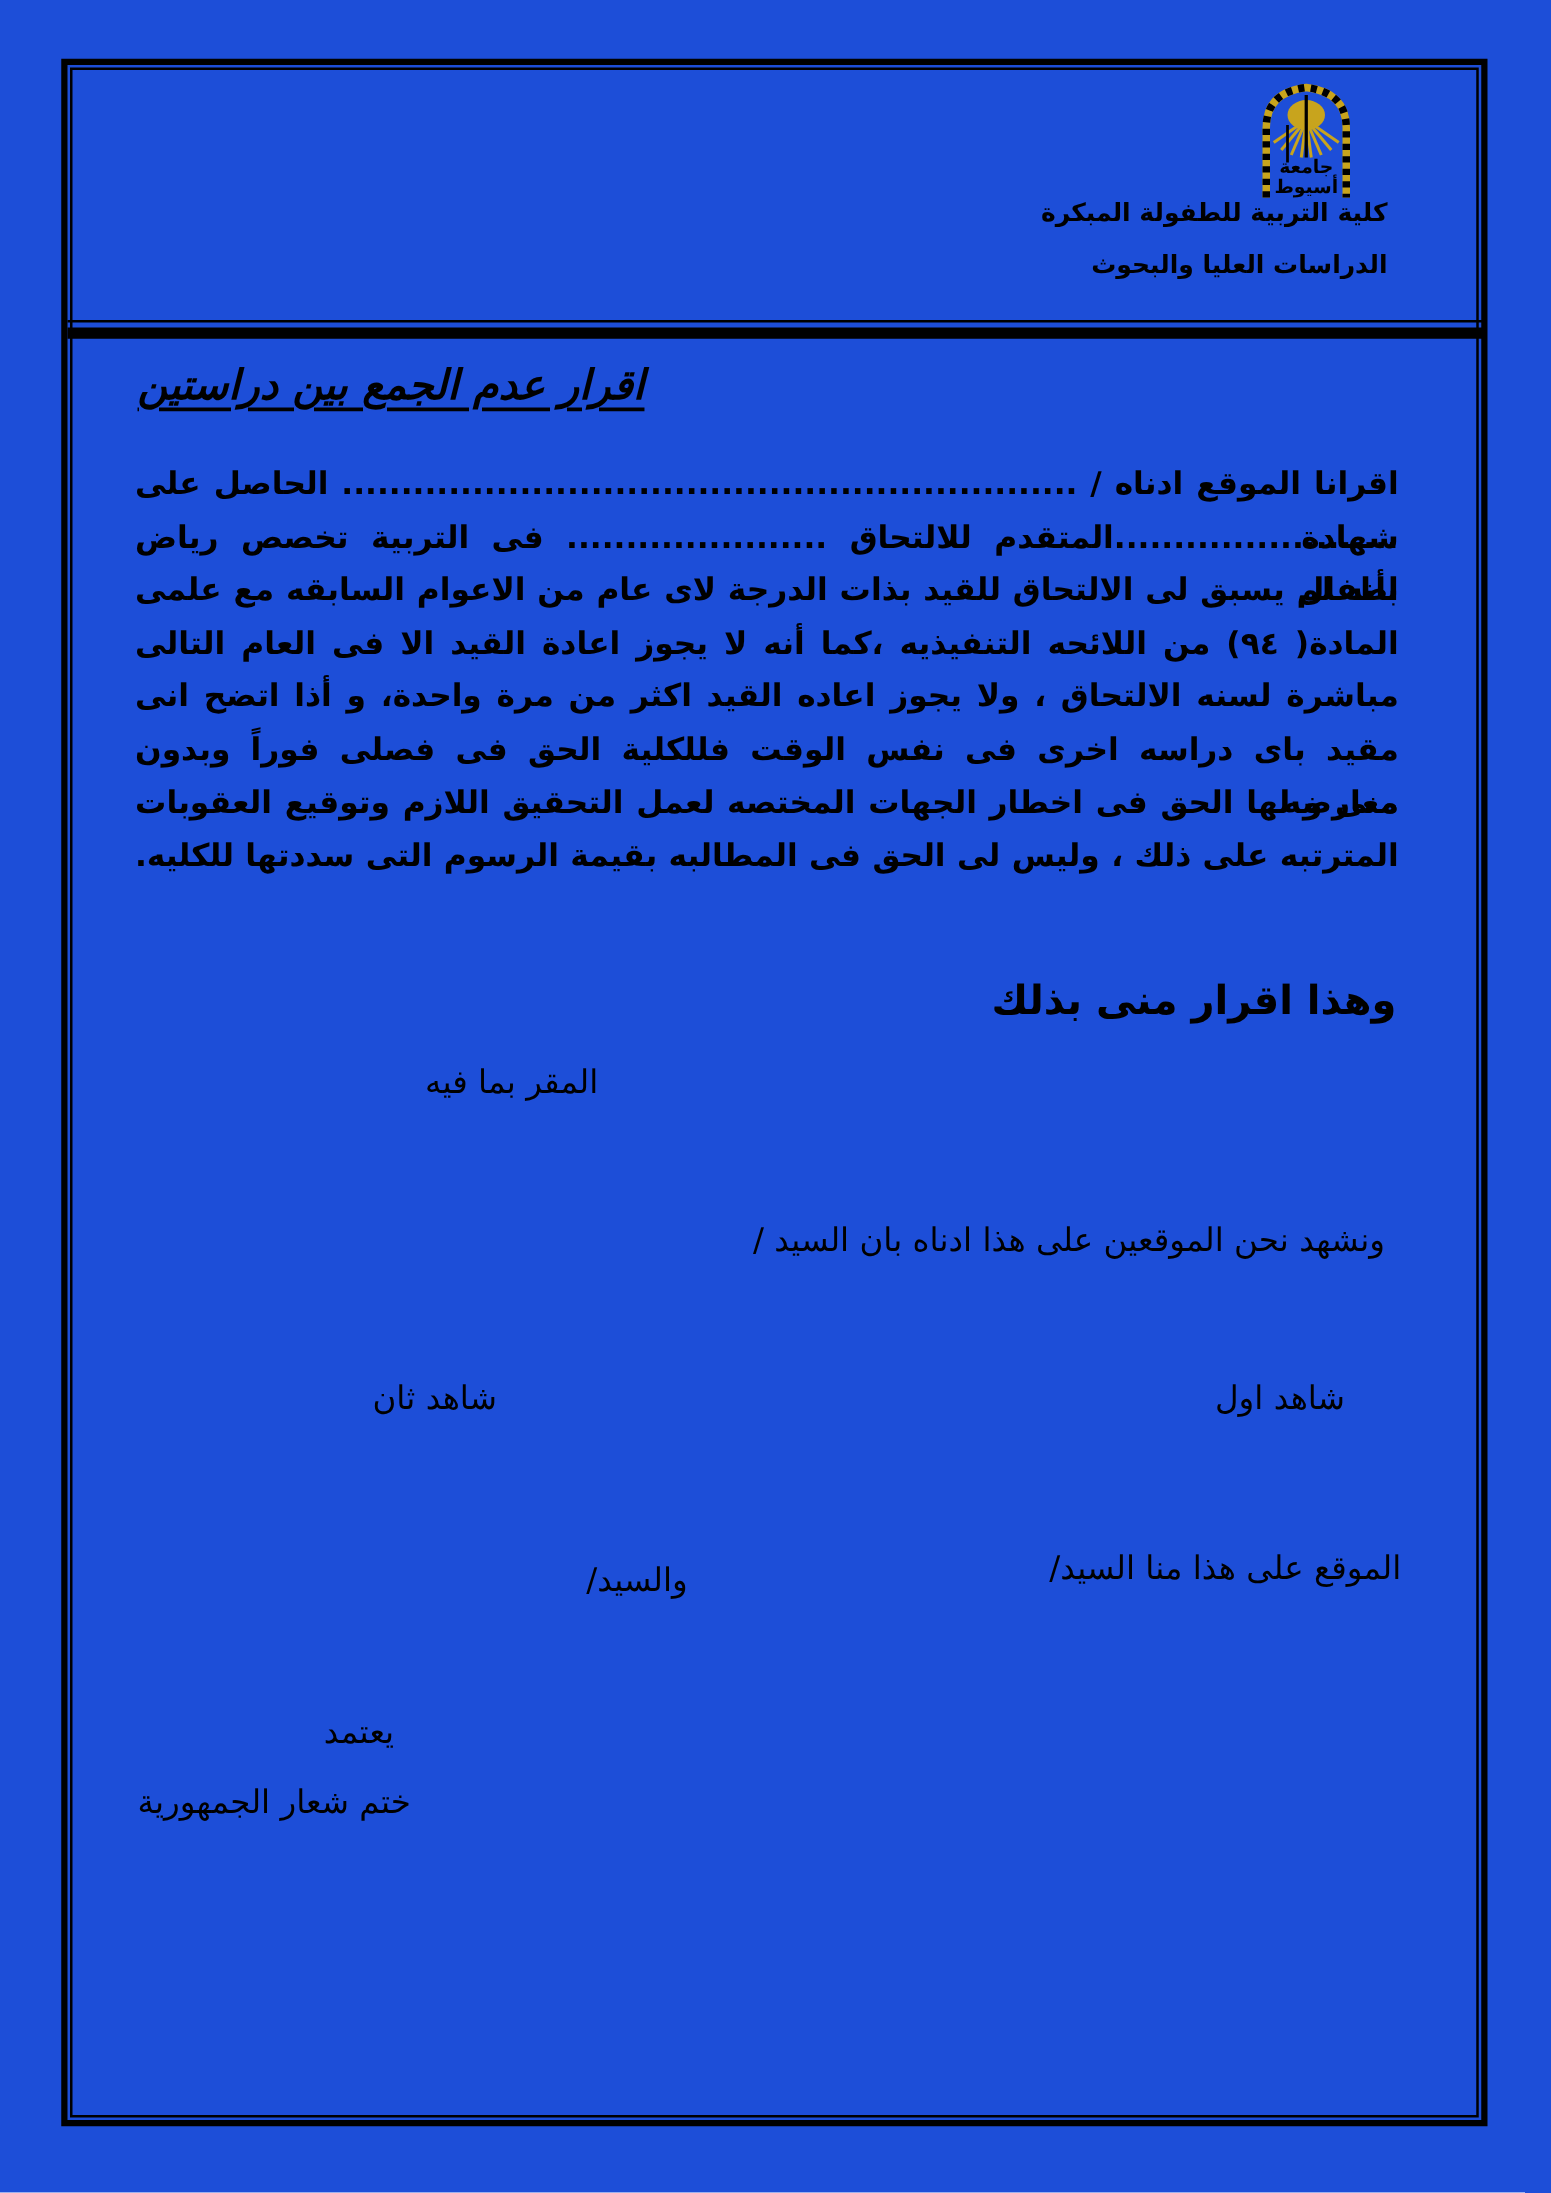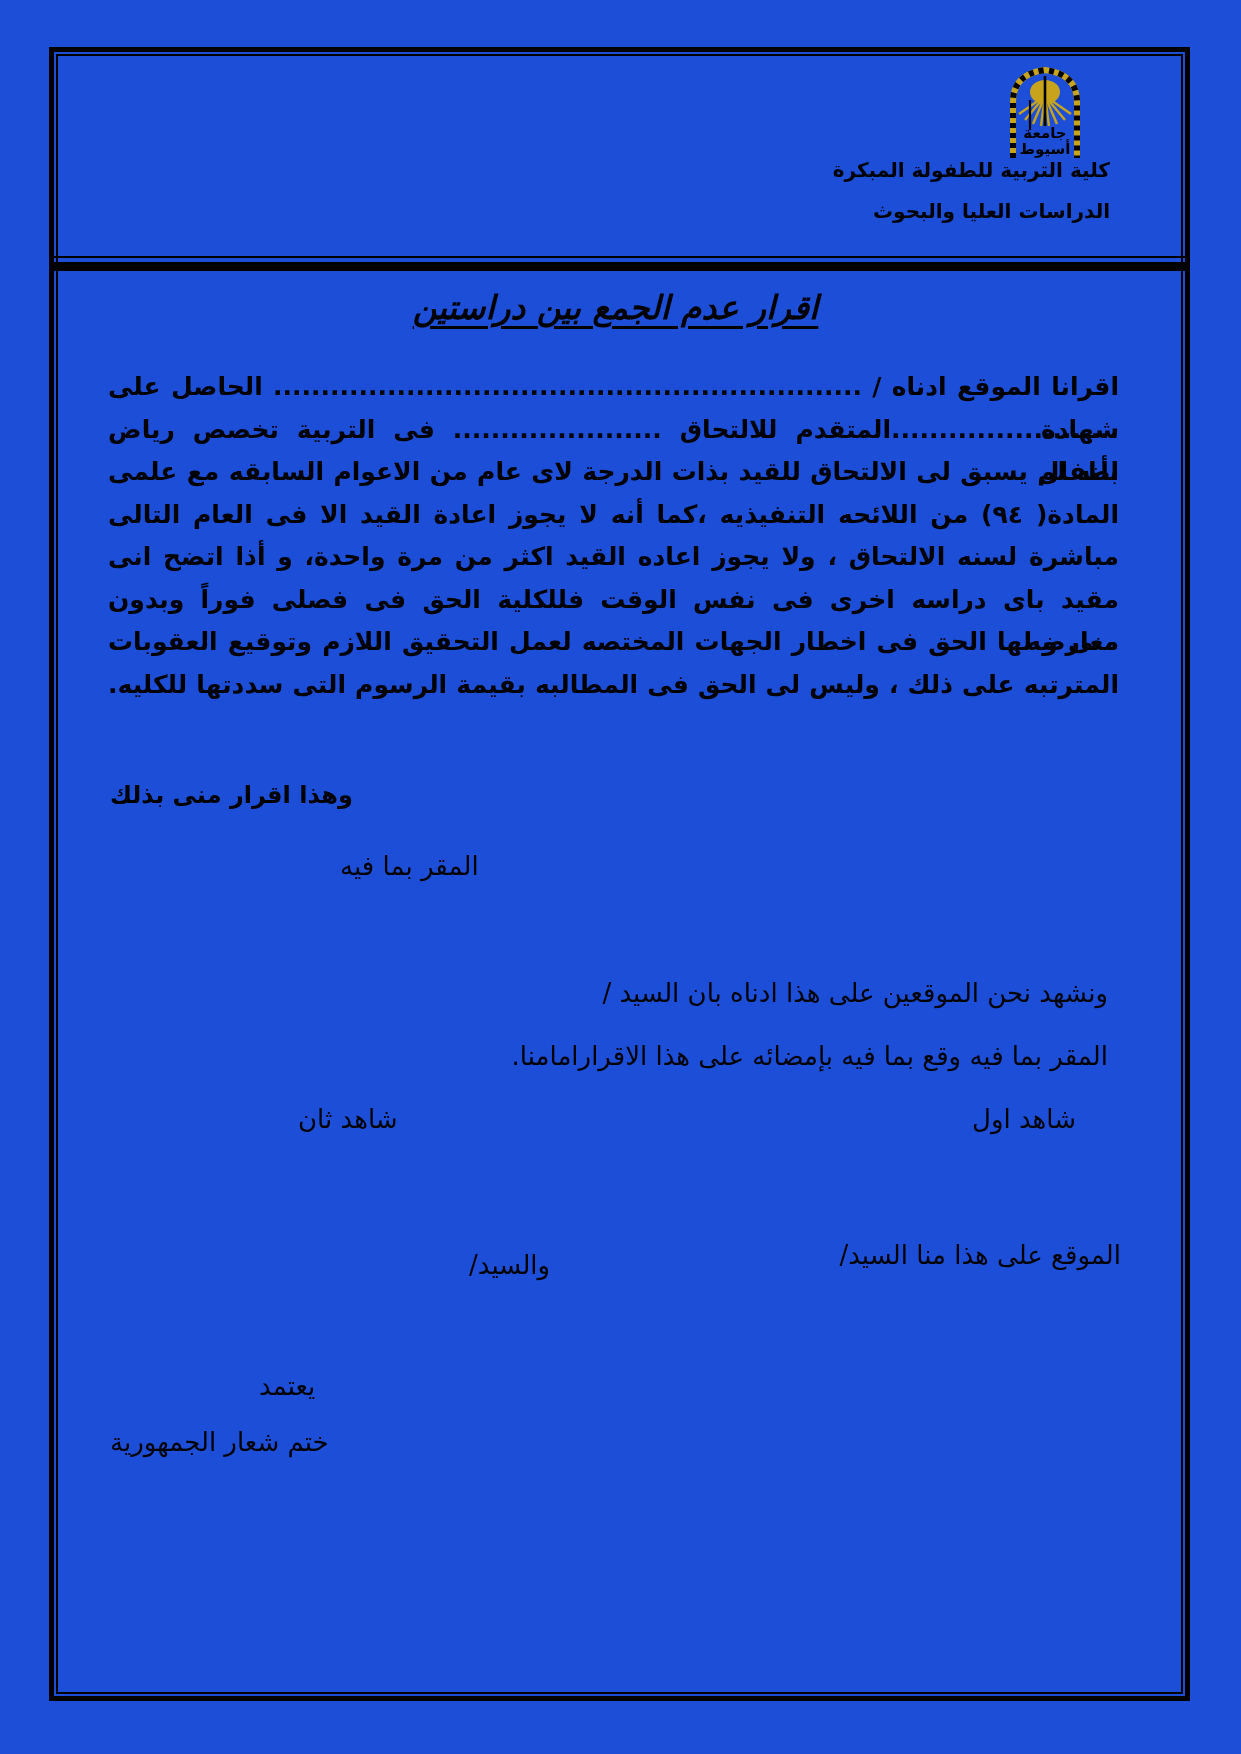--- a/index.html
+++ b/index.html
@@ -21,41 +21,41 @@
     border:2px solid #000;
   }
   .logo{position:absolute;left:1003px;top:64px;width:84px;height:98px;}
   .hdr-line{position:absolute;right:131px;text-align:center;font-weight:bold;font-size:20px;white-space:nowrap;}
   .hdr-1{top:158px;}
   .hdr-2{top:199px;}
   .sep-thin{position:absolute;left:54px;right:54px;top:256px;height:2px;background:#000;}
   .sep-thick{position:absolute;left:54px;right:54px;top:262px;height:9px;background:#000;}
   .title{
     position:absolute;left:110px;right:120px;top:288px;
-    text-align:center;font-size:33px;font-weight:bold;font-style:italic;
+    text-align:left;font-size:33px;font-weight:bold;font-style:italic;
   }
   .title span{
     text-decoration:underline;
     text-decoration-thickness:3px;
     text-underline-offset:7px;
   }
   .body-block{
     position:absolute;right:122px;left:108px;top:366px;
     font-size:25px;font-weight:bold;
   }
   .body-line{
     text-align:justify;
     text-align-last:justify;
     line-height:42.5px;
     height:42.5px;
     overflow:visible;
   }
   .center-decl{
     position:absolute;left:110px;right:124px;top:781px;
-    text-align:left;font-size:24px;font-weight:bold;
+    text-align:right;font-size:32px;font-weight:bold;
   }
   .txt{position:absolute;font-size:26px;white-space:nowrap;}
   .muqir{left:340px;top:851px;}
   .witness-intro{right:133px;top:978px;}
   .witness-confirm{right:133px;top:1041px;}
   .witness-1{left:972px;top:1104px;}
   .witness-2{left:298px;top:1104px;}
   .sign-right{right:120px;top:1240px;}
   .sign-left{left:469px;top:1240px;margin-top:10px;}
   .sign-emps{right:120px;top:1296px;}
@@ -115,21 +115,20 @@
     <div class="body-line">مقيد باى دراسه اخرى فى نفس الوقت فللكلية الحق فى فصلى فوراً وبدون معارضه</div>
     <div class="body-line">منى و لها الحق فى اخطار الجهات المختصه لعمل التحقيق اللازم وتوقيع العقوبات</div>
     <div class="body-line">المترتبه على ذلك ، وليس لى الحق فى المطالبه بقيمة الرسوم التى سددتها للكليه.</div>
   </div>
 
   <div class="center-decl">وهذا اقرار منى بذلك</div>
 
   <div class="txt muqir">المقر بما فيه</div>
 
   <div class="txt witness-intro">ونشهد نحن الموقعين على هذا ادناه بان السيد /</div>
-  <div class="txt witness-confirm">المقر بما فيه وقع بما فيه بإمضائه على هذا الاقرارامامنا.</div>
   <div class="txt witness-1">شاهد اول</div>
   <div class="txt witness-2">شاهد ثان</div>
 
   <div class="txt sign-right">الموقع على هذا منا السيد/</div>
   <div class="txt sign-left">والسيد/</div>
 
   <div class="txt approve">يعتمد</div>
   <div class="txt stamp">ختم شعار الجمهورية</div>
 
 </div>

